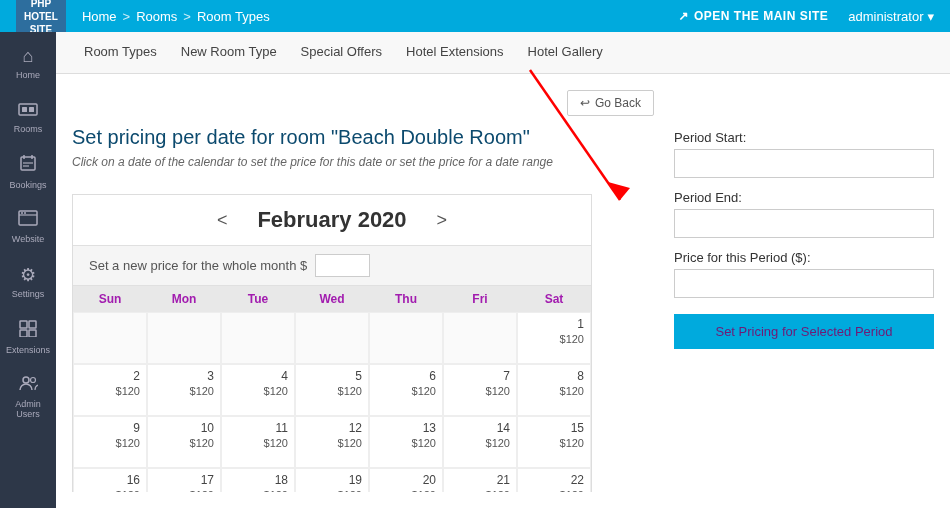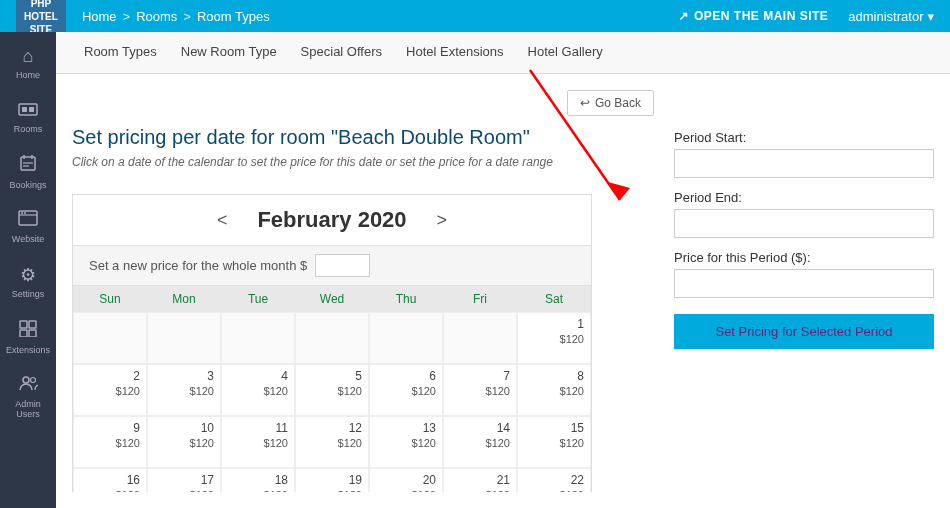--- a/index.html
+++ b/index.html
@@ -126,21 +126,21 @@
     .month-price-input {
       border: 1px solid #ccc; width: 55px; padding: 3px 5px; font-size: 13px;
     }
 
     .cal-grid { width: 100%; }
     .cal-days-header {
       display: grid; grid-template-columns: repeat(7, 1fr);
       background: #e8e8e8;
     }
     .cal-day-header {
-      text-align: center; padding: 6px 0; font-size: 12px; color: #15803d; font-weight: normal;
+      text-align: center; padding: 6px 0; font-size: 12px; color: #a21caf; font-weight: bold;
     }
     .cal-body { display: grid; grid-template-columns: repeat(7, 1fr); }
     .cal-cell {
       border: 1px solid #eee; min-height: 52px; padding: 4px 6px;
       font-size: 12px; color: #333; display: flex; flex-direction: column;
       align-items: flex-end; justify-content: flex-start; cursor: pointer;
     }
     .cal-cell.empty { background: #fafafa; cursor: default; }
     .cal-cell .day-num { font-size: 12px; color: #444; }
     .cal-cell .day-price { font-size: 11px; color: #555; margin-top: 2px; }

